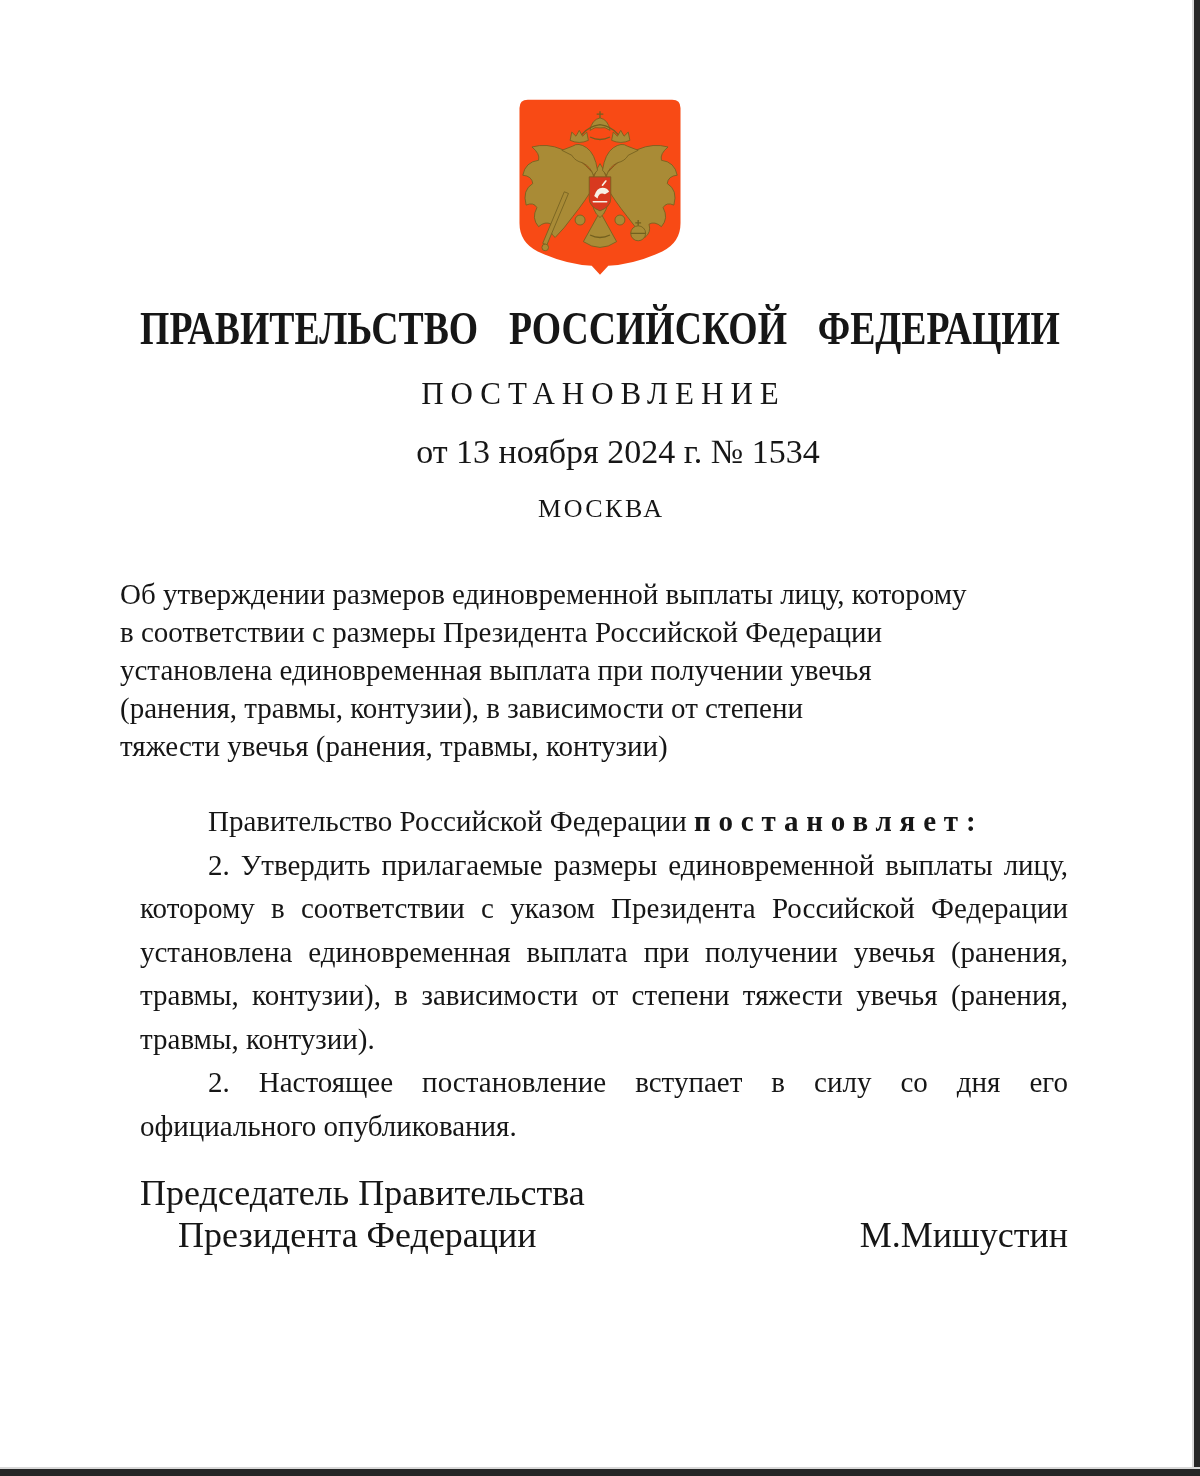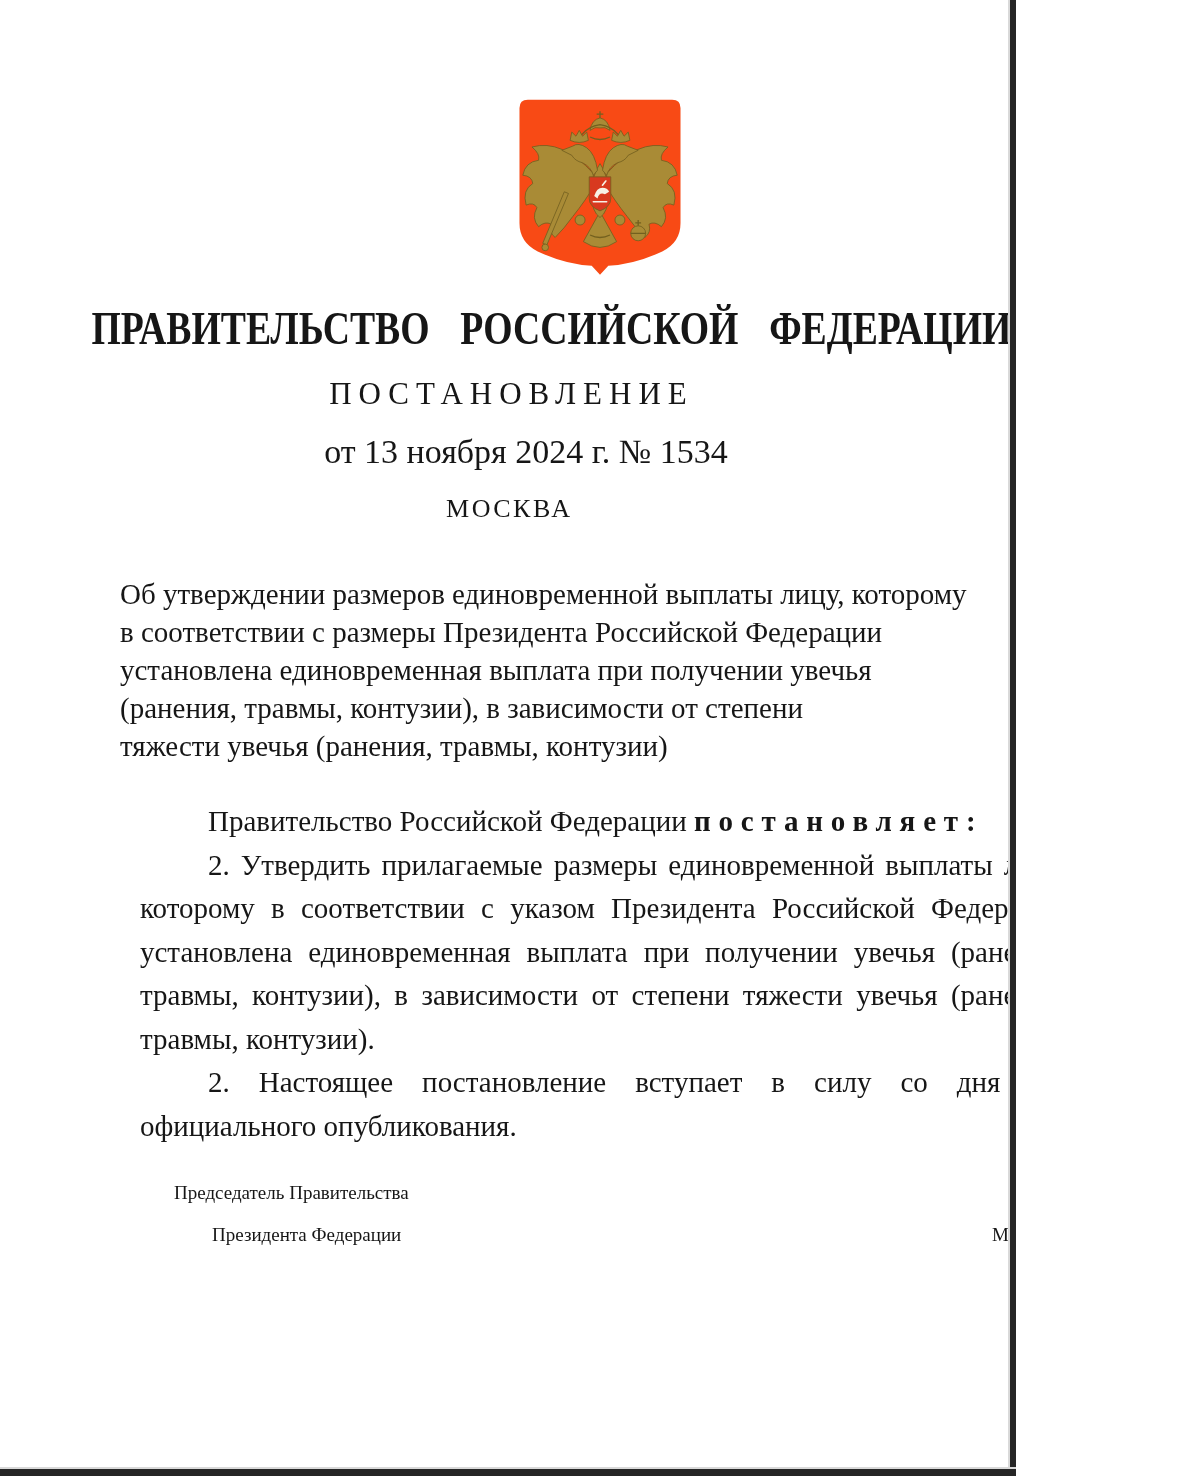--- a/index.html
+++ b/index.html
@@ -4,21 +4,21 @@
 <style>
   :root{
     --paper:#ffffff; --ink:#161616;
     --shield-orange:#f84a15; --gold:#a98b36; --gold-dark:#73601f;
     --center-red:#d8391f; --center-white:#f7f1e6;
     --edge-dark:#262626; --edge-light:#d9d9d9;
   }
   *{ box-sizing:border-box; margin:0; padding:0; }
   html,body{ background:#fff; }
   body{ width:1200px; height:1476px; font-family:"Liberation Serif","DejaVu Serif",serif; color:var(--ink); }
-  .doc{ position:relative; width:1016px; height:1476px; background:var(--paper); overflow:hidden; }
+  .doc{ position:relative; width:1200px; height:1476px; background:var(--paper); overflow:hidden; }
 
   
   .emblem{ position:absolute; left:517px; top:95px; width:166px; height:182px; }
   .emblem svg{ width:100%; height:100%; display:block; }
   .shield{ fill:var(--shield-orange); }
   .gold{ fill:var(--gold); stroke:var(--gold-dark); stroke-width:1; }
   .gold-line{ fill:none; stroke:var(--gold-dark); stroke-width:1.6; }
   .redshield{ fill:var(--center-red); stroke:var(--gold-dark); stroke-width:1; }
   .rider{ fill:var(--center-white); stroke:none; }
   .rider-line{ fill:none; stroke:var(--center-white); stroke-width:2; stroke-linecap:round; }
@@ -39,21 +39,21 @@
 
   
   .body-text{ position:absolute; top:800px; left:140px; width:928px;
     font-size:29px; line-height:43.5px; text-align:justify; }
   .body-text p{ text-indent:68px; }
   .spaced-bold{ font-weight:bold; letter-spacing:0.27em; }
 
   
   .signature{ position:absolute; top:1172px; left:140px; width:928px;
     display:flex; justify-content:space-between; align-items:flex-end;
-    font-size:19px; line-height:42px;margin-left:34px; }
+    font-size:36px; line-height:42px; }
   .sig-left .line2{ padding-left:38px; }
   .sig-name{ white-space:nowrap; }
 
   
   .edge-right{ position:absolute; top:0; right:0; width:6px; height:100%;
     background:var(--edge-dark); box-shadow:-2px 0 0 var(--edge-light); }
   .edge-bottom{ position:absolute; left:0; bottom:0; width:100%; height:7px;
     background:var(--edge-dark); box-shadow:0 -2px 0 var(--edge-light); }
 </style>
 </head>

